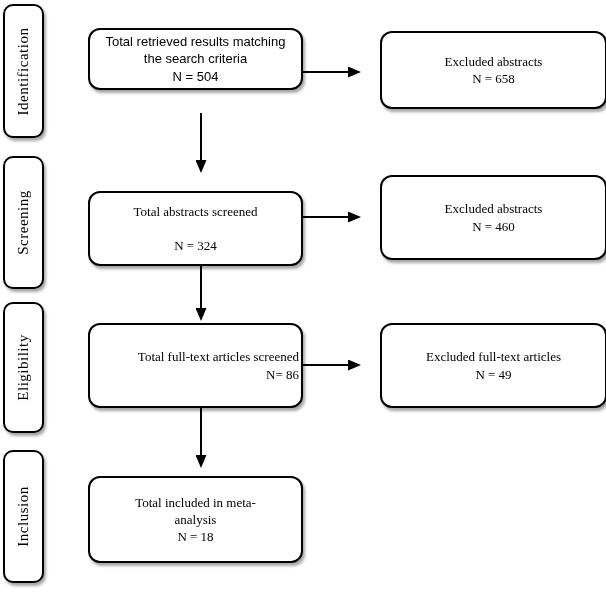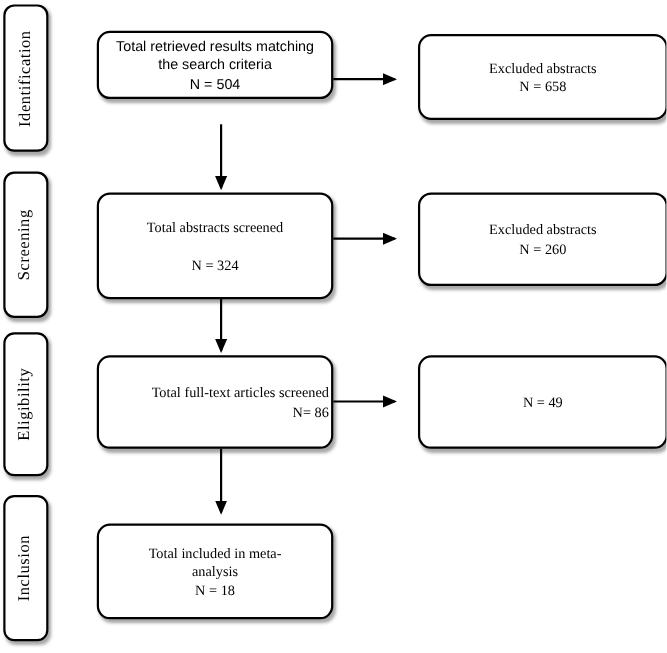--- a/index.html
+++ b/index.html
@@ -24,21 +24,21 @@
   .line:empty{display:none;}
   .sans .line{font-family:"Liberation Sans", sans-serif;}
   
   .stage-0{top:4px;height:134px;}
   .stage-1{top:156px;height:133px;}
   .stage-2{top:302px;height:131px;}
   .stage-3{top:450px;height:133px;}
   
   .main{left:88px;width:215px;}
   .m0{top:28px;height:62px;}
-  .m1{top:175px;height:97px;gap:16px;}
+  .m1{top:191px;height:75px;gap:16px;}
   .m2{top:323px;height:85px;align-items:flex-end;}
   .m3{top:476px;height:87px;}
   
   .side{left:380px;width:227px;}
   .s0{top:31px;height:78px;}
   .s1{top:175px;height:85px;}
   .s2{top:323px;height:85px;}
 </style>
 </head>
 <body>
@@ -90,19 +90,20 @@
 analysis</div>
     <div class="line">N = 18</div>
   </div>
 
   <div class="box flowbox side s0">
     <div class="line">Excluded abstracts</div>
     <div class="line">N = 658</div>
   </div>
   <div class="box flowbox side s1">
     <div class="line">Excluded abstracts</div>
-    <div class="line">N = 260</div>
+    <div class="line">N = 460</div>
   </div>
   <div class="box flowbox side s2">
+    <div class="line">Excluded full-text articles</div>
     <div class="line">N = 49</div>
   </div>
 
 </div>
 
 </body></html>

